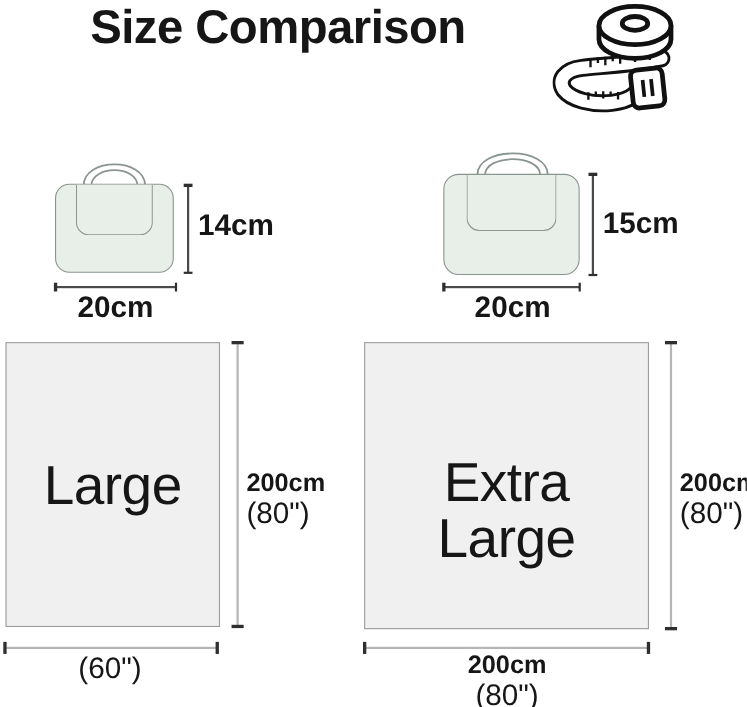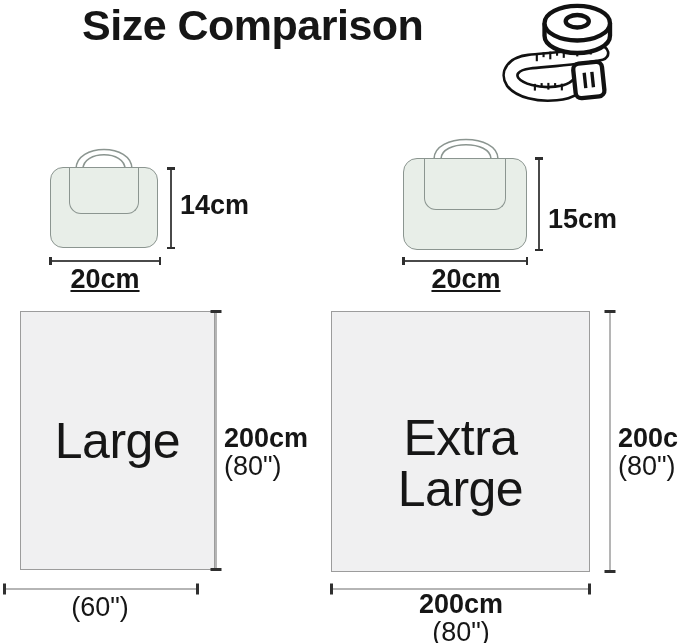--- a/index.html
+++ b/index.html
@@ -36,24 +36,24 @@
   .dimh { position:absolute; height:2px; background:var(--dim-line-light,#b5b5b5); }
   .dimh::before,.dimh::after { content:""; position:absolute; top:50%; transform:translateY(-50%);
     width:3px; height:11px; background:var(--dim-bar,#2f2f2f); }
   .dimh::before { left:-1px; } .dimh::after { right:-1px; }
   .bagline { background:var(--dim-line-dark,#4a4a4a); }
   .bagline.dimv::before,.bagline.dimv::after { width:8px; height:2.5px; }
   .bagline.dimh::before,.bagline.dimh::after { width:2.5px; height:8px; }
 
   
   .bag-dim-label { position:absolute; font-size:27px; font-weight:700; white-space:nowrap;text-align:center; }
-  .centerx { transform:translateX(-50%); text-align:center;text-decoration:underline; }
+  .centerx { transform:translateX(-50%); text-align:center; }
   .side-labels { position:absolute; white-space:nowrap; }
   .bottom-labels { position:absolute; transform:translateX(-50%); text-align:center; white-space:nowrap; }
-  .cm-label { font-size:27px; font-weight:700; line-height:25px;text-align:right; }
+  .cm-label { font-size:23px; font-weight:700; line-height:25px;text-align:right; }
   .in-label { font-size:27px; font-weight:400; line-height:28px; margin-top:1px; }
 
   
   .blanket {
     position:absolute; background:var(--blanket-fill,#f0f0f1);
     border:1.5px solid var(--blanket-stroke,#9c9c9c);
     display:flex; align-items:center; justify-content:center;
   }
   .blanket-label {
     font-size:50px; font-weight:500; line-height:1.0; letter-spacing:-0.5px;
@@ -122,27 +122,27 @@
   </div>
 
   <div>
     <svg class="bag-handle" style="left:430px;top:131px" width="72" height="29" viewBox="0 0 72 29">
       <path d="M4,28 C4,2 68,2 68,28"></path>
       <path d="M11,28 C11,9 61,9 61,28"></path>
     </svg>
     <div class="bag-body" style="left:403px;top:158px;width:124px;height:92px;border-radius:14px"></div>
     <div class="bag-flap" style="left:424px;top:159px;width:82px;height:51px"></div>
     <div class="dimv bagline" style="left:538px;top:158px;height:92px"></div>
-    <div class="bag-dim-label" style="left:548px;top:204px">15cm</div>
+    <div class="bag-dim-label" style="left:548px;top:188px">15cm</div>
     <div class="dimh bagline" style="left:403px;top:260px;width:124px"></div>
     <div class="bag-dim-label centerx" style="left:466px;top:264px">20cm</div>
   </div>
 
   <div>
-    <div class="blanket" style="left:20px;top:311px;width:195px;height:259px">
+    <div class="blanket" style="left:5px;top:311px;width:195px;height:259px">
       <div class="blanket-label">Large</div>
     </div>
     <div class="dimv" style="left:215px;top:311px;height:259px"></div>
     <div class="side-labels" style="left:224px;top:426px">
       <div class="cm-label">200cm</div>
       <div class="in-label">(80")</div>
     </div>
     <div class="dimh" style="left:4px;top:588px;width:194px"></div>
     <div class="bottom-labels" style="left:100px;top:592px">
       <div class="in-label">(60")</div>

